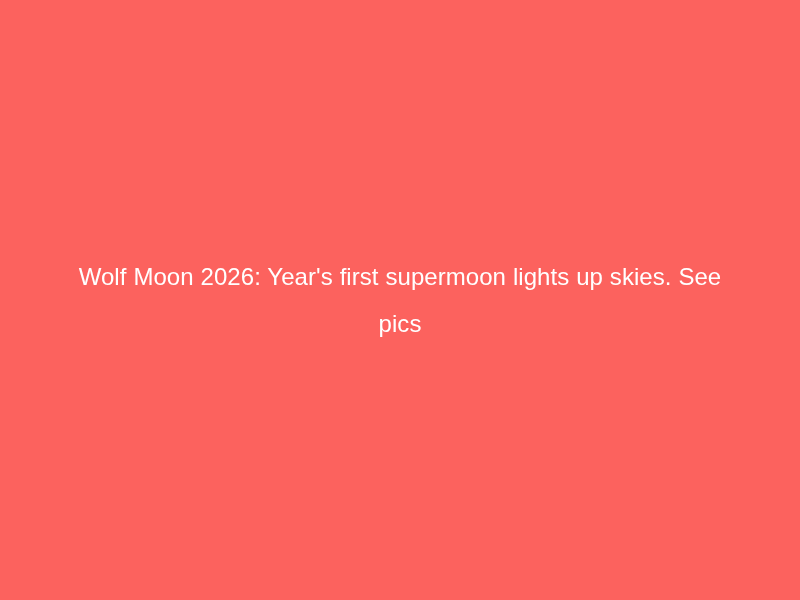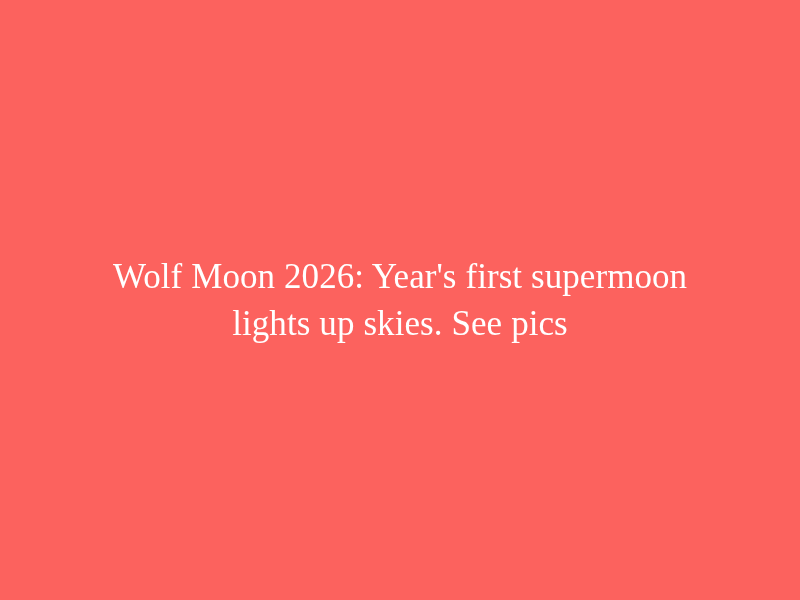--- a/index.html
+++ b/index.html
@@ -30,22 +30,22 @@
     width: 700px;
     padding: 0 8px;
     box-sizing: border-box;
     text-align: center;
   }
 
   #headline-text {
     display: block;
     margin: 12px;
     color: #ffffff;
-    font-family: Liberation Serif, serif;
-    font-size: 35px;
+    font-family: Liberation Sans, sans-serif;
+    font-size: 24px;
     font-weight: 400;
     line-height: 47px;
     letter-spacing: 0.05px;
     word-spacing: 0.2px;
     text-align: center;
     white-space: pre-wrap;
     -webkit-font-smoothing: antialiased;
   }
 </style>
 </head>

